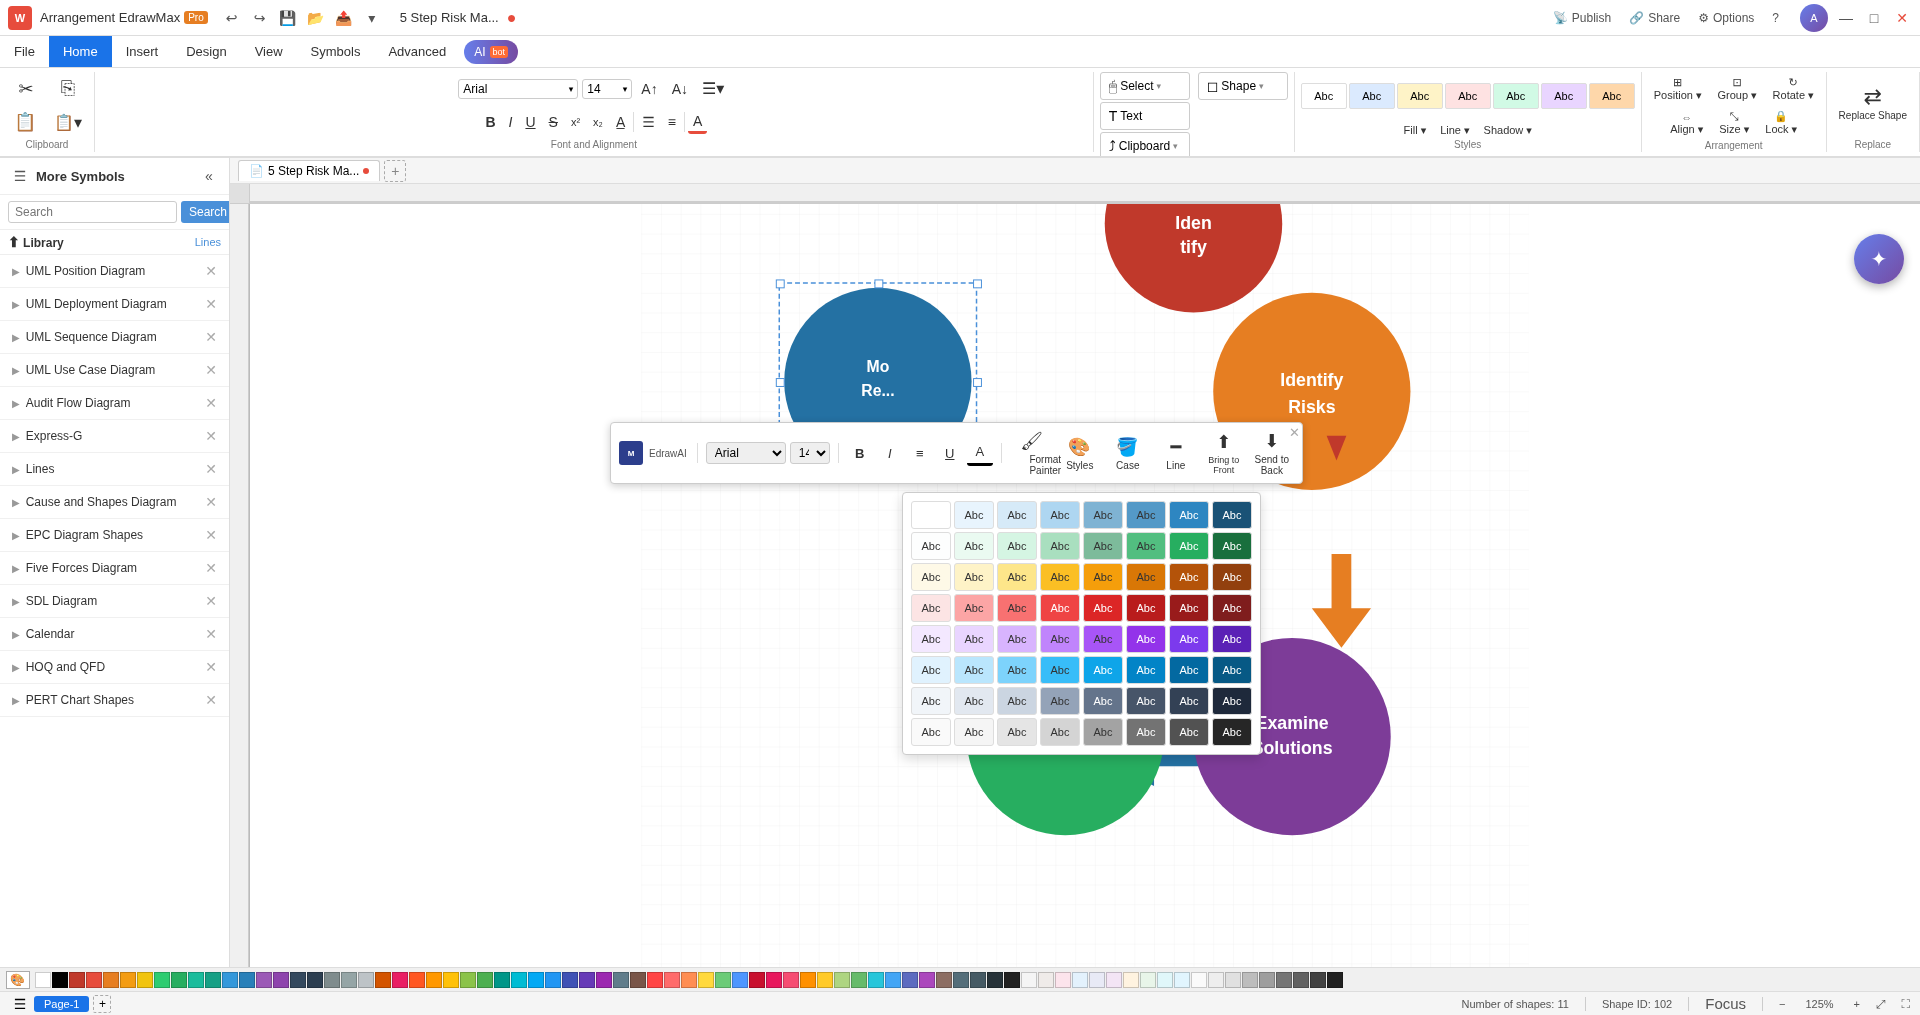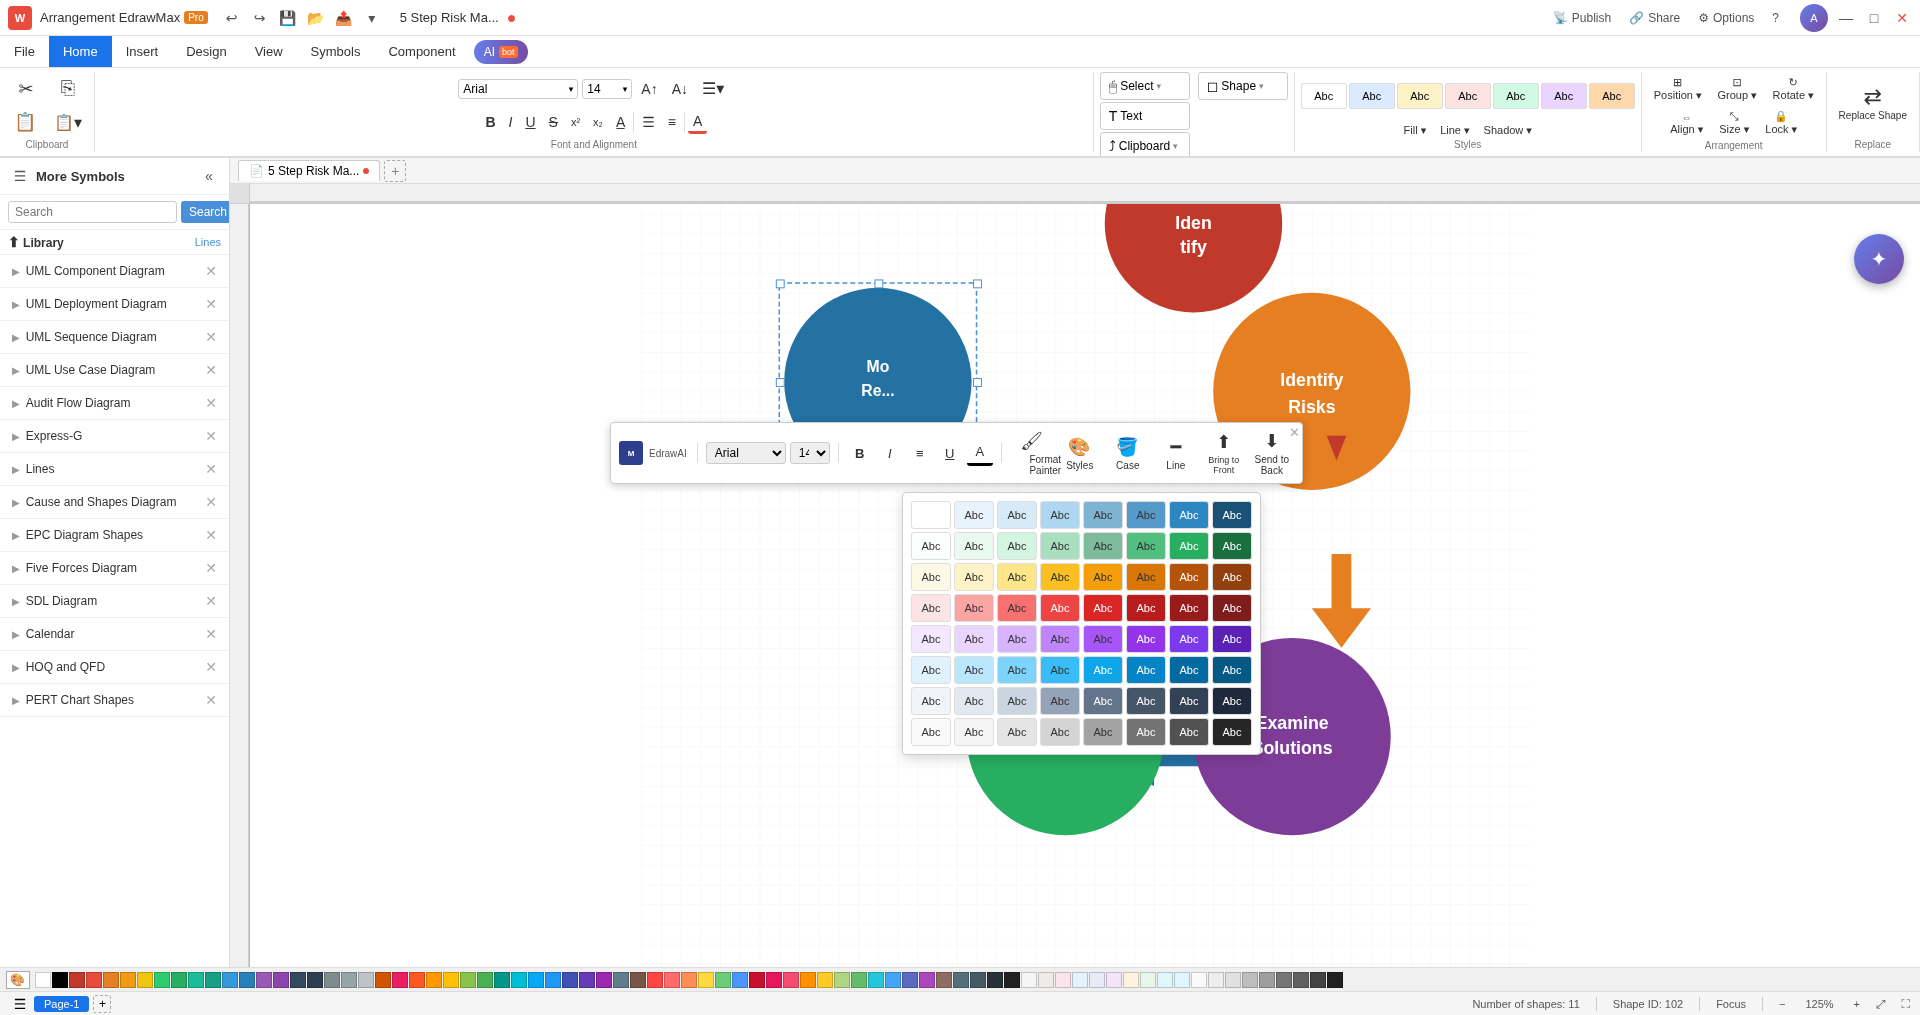--- a/index.html
+++ b/index.html
@@ -452,21 +452,21 @@
   </div>
 </div>
 
 <div id="menubar">
   <div class="menu-item">File</div>
   <div class="menu-item active">Home</div>
   <div class="menu-item">Insert</div>
   <div class="menu-item">Design</div>
   <div class="menu-item">View</div>
   <div class="menu-item">Symbols</div>
-  <div class="menu-item">Component</div>
+  <div class="menu-item">Advanced</div>
   <div class="ai-btn">
     <span>AI</span>
     <span class="bot-badge">bot</span>
   </div>
 </div>
 
 <div id="ribbon">
 
   <div class="ribbon-group">
     <div class="ribbon-row">
@@ -596,21 +596,21 @@
     <div id="library-header">
       <span class="library-label">
         <span style="font-size:14px;">⬆</span>
         <span>Library</span>
       </span>
       <button class="manage-btn">Lines</button>
     </div>
     <div id="sidebar-list">
     <div class="sidebar-item">
     <span class="sidebar-item-arrow">▶</span>
-    <span class="sidebar-item-name">UML Component Diagram</span>
+    <span class="sidebar-item-name">UML Position Diagram</span>
     <span class="sidebar-item-close">✕</span>
   </div>
         <div class="sidebar-item">
     <span class="sidebar-item-arrow">▶</span>
     <span class="sidebar-item-name">UML Deployment Diagram</span>
     <span class="sidebar-item-close">✕</span>
   </div>
         <div class="sidebar-item">
     <span class="sidebar-item-arrow">▶</span>
     <span class="sidebar-item-name">UML Sequence Diagram</span>
@@ -967,20 +967,20 @@
     <button style="width:20px;height:20px;border:none;background:none;cursor:pointer;font-size:14px;">☰</button>
     <button style="background:#1a73e8;color:#fff;border:none;border-radius:3px;padding:2px 10px;font-size:11px;cursor:pointer;">Page-1</button>
     <button style="width:18px;height:18px;border:1px dashed #aaa;background:none;cursor:pointer;font-size:12px;border-radius:2px;">+</button>
   </div>
   <span style="margin-left:8px;font-size:11px;color:#555;font-weight:bold;"></span>
   <span style="flex:1;"></span>
   <span>Number of shapes: 11</span>
   <div class="status-sep"></div>
   <span>Shape ID: 102</span>
   <div class="status-sep"></div>
-  <button style="border:none;background:none;cursor:pointer;font-size:11px;color:#555;">Focus</button>
+  <button style="border:none;background:none;cursor:pointer;font-size:15px;color:#555;">Focus</button>
   <div class="status-sep"></div>
   <button style="border:none;background:none;cursor:pointer;font-size:11px;color:#555;">−</button>
   <span style="font-size:11px;color:#555;min-width:36px;text-align:center;">125%</span>
   <button style="border:none;background:none;cursor:pointer;font-size:11px;color:#555;">+</button>
   <button style="border:none;background:none;cursor:pointer;font-size:12px;color:#555;">⤢</button>
   <button style="border:none;background:none;cursor:pointer;font-size:12px;color:#555;">⛶</button>
 </div>
 
 </body></html>

